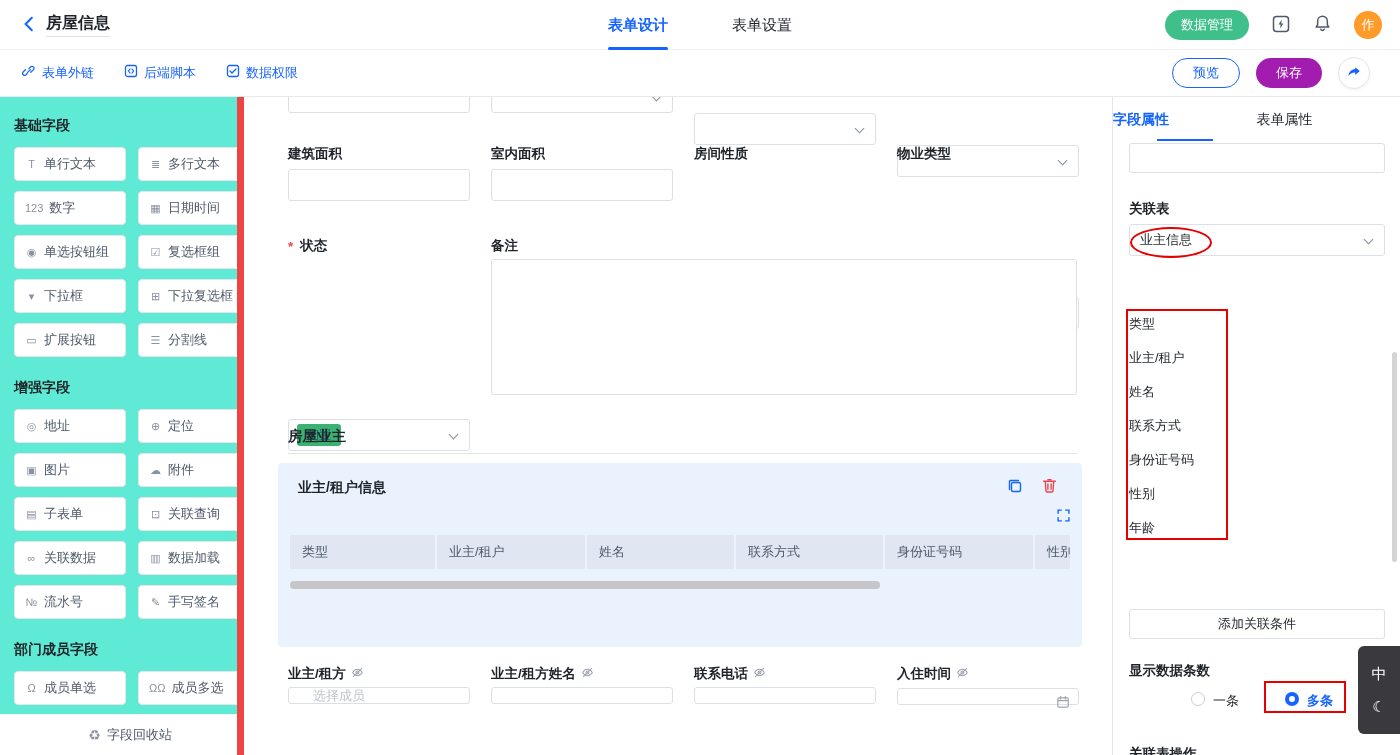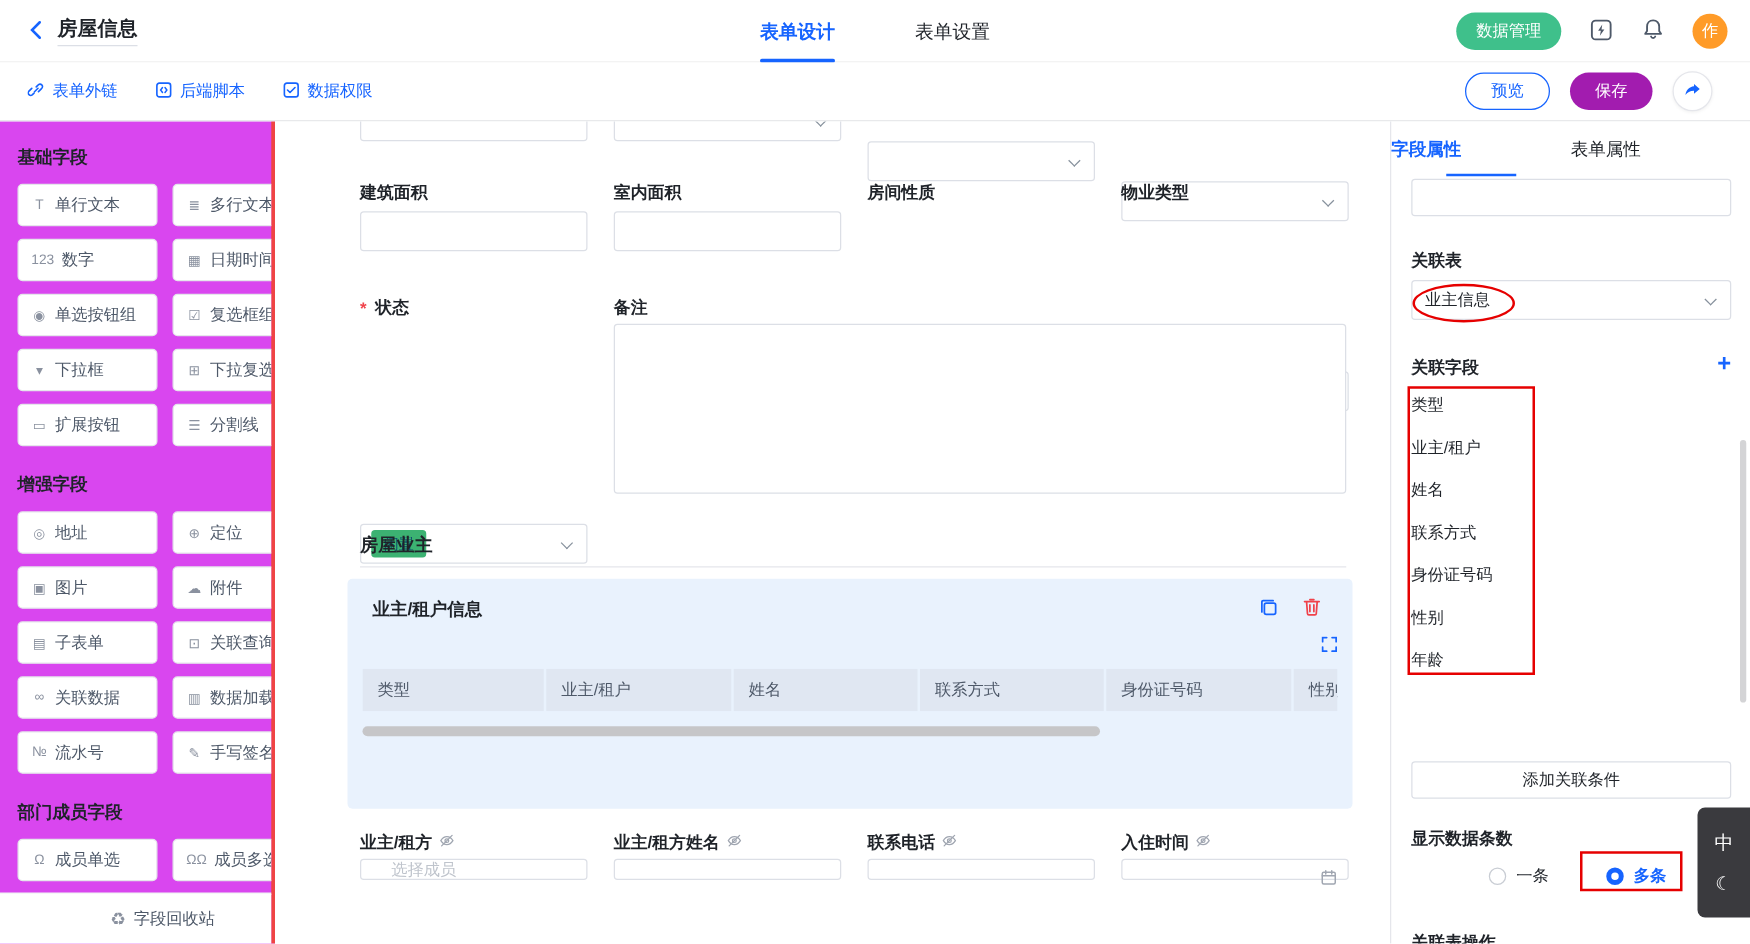--- a/index.html
+++ b/index.html
@@ -16,28 +16,28 @@
   .htab.active{color:#1664ff;font-weight:600}
   .htab.active::after{content:"";position:absolute;bottom:0;left:50%;margin-left:-30px;width:60px;height:3px;background:#1664ff;border-radius:2px}
   .hdr-right{position:absolute;right:18px;top:0;height:50px;display:flex;align-items:center;gap:22px}
   .btn-green{height:30px;padding:0 16px;border:none;border-radius:15px;background:#3fc08b;color:#fff;font-size:13px;cursor:pointer}
   .icon-btn{background:none;border:none;cursor:pointer;display:flex;align-items:center}
   .avatar{width:28px;height:28px;border-radius:50%;background:#ff9b28;color:#fff;font-size:13px;display:flex;align-items:center;justify-content:center;cursor:pointer}
 
   
   .tbar{position:absolute;top:50px;left:0;width:1400px;height:47px;background:#fff;border-bottom:1px solid #e8e9eb;z-index:5}
   .tbar-links{position:absolute;left:22px;top:0;height:46px;display:flex;align-items:center;gap:30px}
-  .tlink{display:flex;align-items:center;gap:6px;color:#1664ff;font-size:13px;cursor:pointer}
+  .tlink{display:flex;gap:6px;color:#1664ff;font-size:13px;cursor:pointer}
   .tbar-right{position:absolute;right:30px;top:0;height:46px;display:flex;align-items:center;gap:16px}
   .btn-outline{height:30px;padding:0 20px;border:1px solid #1664ff;border-radius:16px;background:#fff;color:#1664ff;font-size:13px;cursor:pointer}
   .btn-primary{height:30px;padding:0 20px;border:none;border-radius:16px;background:#a21caf;color:#fff;font-size:13px;cursor:pointer}
   .btn-circle{width:32px;height:32px;border-radius:50%;border:1px solid #e5e6eb;background:#fff;display:flex;align-items:center;justify-content:center;cursor:pointer;box-shadow:0 1px 3px rgba(0,0,0,.06)}
 
   
-  .sbar{position:absolute;top:97px;left:0;width:220px;height:658px;background:#d946ef;border-right:3px solid #ef4444;padding:16px 14px 0;overflow:hidden}
+  .sbar{position:absolute;top:97px;left:0;width:244px;height:658px;background:#5eead4;border-right:7px solid #ef4444;padding:16px 14px 0;overflow:hidden}
   .sec-title{font-size:14px;font-weight:700;margin:4px 0 12px}
   .sec-title.mt{margin-top:22px}
   .fgrid{display:grid;grid-template-columns:repeat(2,112px);gap:10px 12px}
   .fbtn{height:34px;border:1px solid #e5e6eb;border-radius:4px;background:#fff;display:flex;align-items:center;gap:6px;padding-left:10px;font-size:13px;color:#4e5969;cursor:pointer;white-space:nowrap;overflow:hidden}
   .fi{font-size:11px;color:#8a919f;min-width:13px;text-align:center}
   .recycle{position:absolute;bottom:0;left:0;width:260px;height:40px;background:#fff;display:flex;align-items:center;justify-content:center;gap:6px;font-size:13px;color:#4e5969;box-shadow:0 -1px 0 #f2f3f5;cursor:pointer}
 
   
   .canvas{position:absolute;top:97px;left:260px;width:852px;height:658px;background:#fff;overflow:hidden}
   .abs{position:absolute}
@@ -71,21 +71,21 @@
   .ptab.active{color:#1664ff;font-weight:600}
   .ptab.active::after{content:"";position:absolute;bottom:0;left:50%;margin-left:-28px;width:56px;height:2px;background:#1664ff}
   .pc{position:absolute;left:16px;width:256px}
   .plbl{font-size:13.5px;font-weight:700;color:#1f2329}
   .pinput{width:256px;height:30px;border:1px solid #dcdfe6;border-radius:3px;background:#fff;outline:none;padding:0 10px;font-size:13px}
   .psel{width:256px;height:32px;border:1px solid #dcdfe6;border-radius:3px;background:#fff;position:relative;display:flex;align-items:center;padding:0 28px 0 10px;font-size:13px;cursor:pointer}
   .plus{position:absolute;right:0;top:-3px;color:#1664ff;font-size:19px;font-weight:600;background:none;border:none;cursor:pointer;line-height:1}
   .plist div{height:34px;line-height:34px;font-size:13px;color:#1f2329;cursor:pointer}
   .pbtn{width:256px;height:30px;border:1px solid #dcdfe6;border-radius:3px;background:#fff;font-size:13px;color:#1f2329;cursor:pointer}
   .radio-row{display:flex;align-items:center;gap:46px;padding-left:62px;height:32px}
-  .radio{display:flex;align-items:center;gap:8px;font-size:13px;cursor:pointer}
+  .radio{display:flex;gap:8px;font-size:13px;cursor:pointer}
   .rdot{width:14px;height:14px;border-radius:50%;border:1px solid #c9cdd4;background:#fff}
   .rdot.on{border:4px solid #1664ff}
   .radio.on-lbl{color:#1664ff;font-weight:600}
 
   
   .anno{position:absolute;border:2px solid #e60000;pointer-events:none;z-index:50}
   .anno.ellipse{border-radius:50%}
   .vscroll{position:absolute;left:1392px;top:352px;width:5px;height:210px;background:#d4d4d6;border-radius:3px;z-index:6;cursor:pointer}
   .ime{position:absolute;left:1358px;top:646px;width:42px;height:88px;background:#3a3a3e;border-radius:6px 0 0 6px;z-index:60;display:flex;flex-direction:column;align-items:center;justify-content:center;gap:14px;color:#fff}
   .ime span{font-size:15px;cursor:pointer}
@@ -412,24 +412,20 @@
     </div>
 
     <input class="pinput pc" style="top: 46px;">
 
     <div class="plbl pc" style="top:103px">关联表</div>
     <div class="psel pc" style="top:127px">
       <span>业主信息</span>
       <span class="chev"></span>
     </div>
 
-    <div class="pc" style="top:188px;position:absolute">
-      <span class="plbl">关联字段</span>
-      <button class="plus">+</button>
-    </div>
 
     <div class="plist pc" style="top:210px">
       <div>类型</div>
       <div>业主/租户</div>
       <div>姓名</div>
       <div>联系方式</div>
       <div>身份证号码</div>
       <div>性别</div>
       <div>年龄</div>
     </div>

